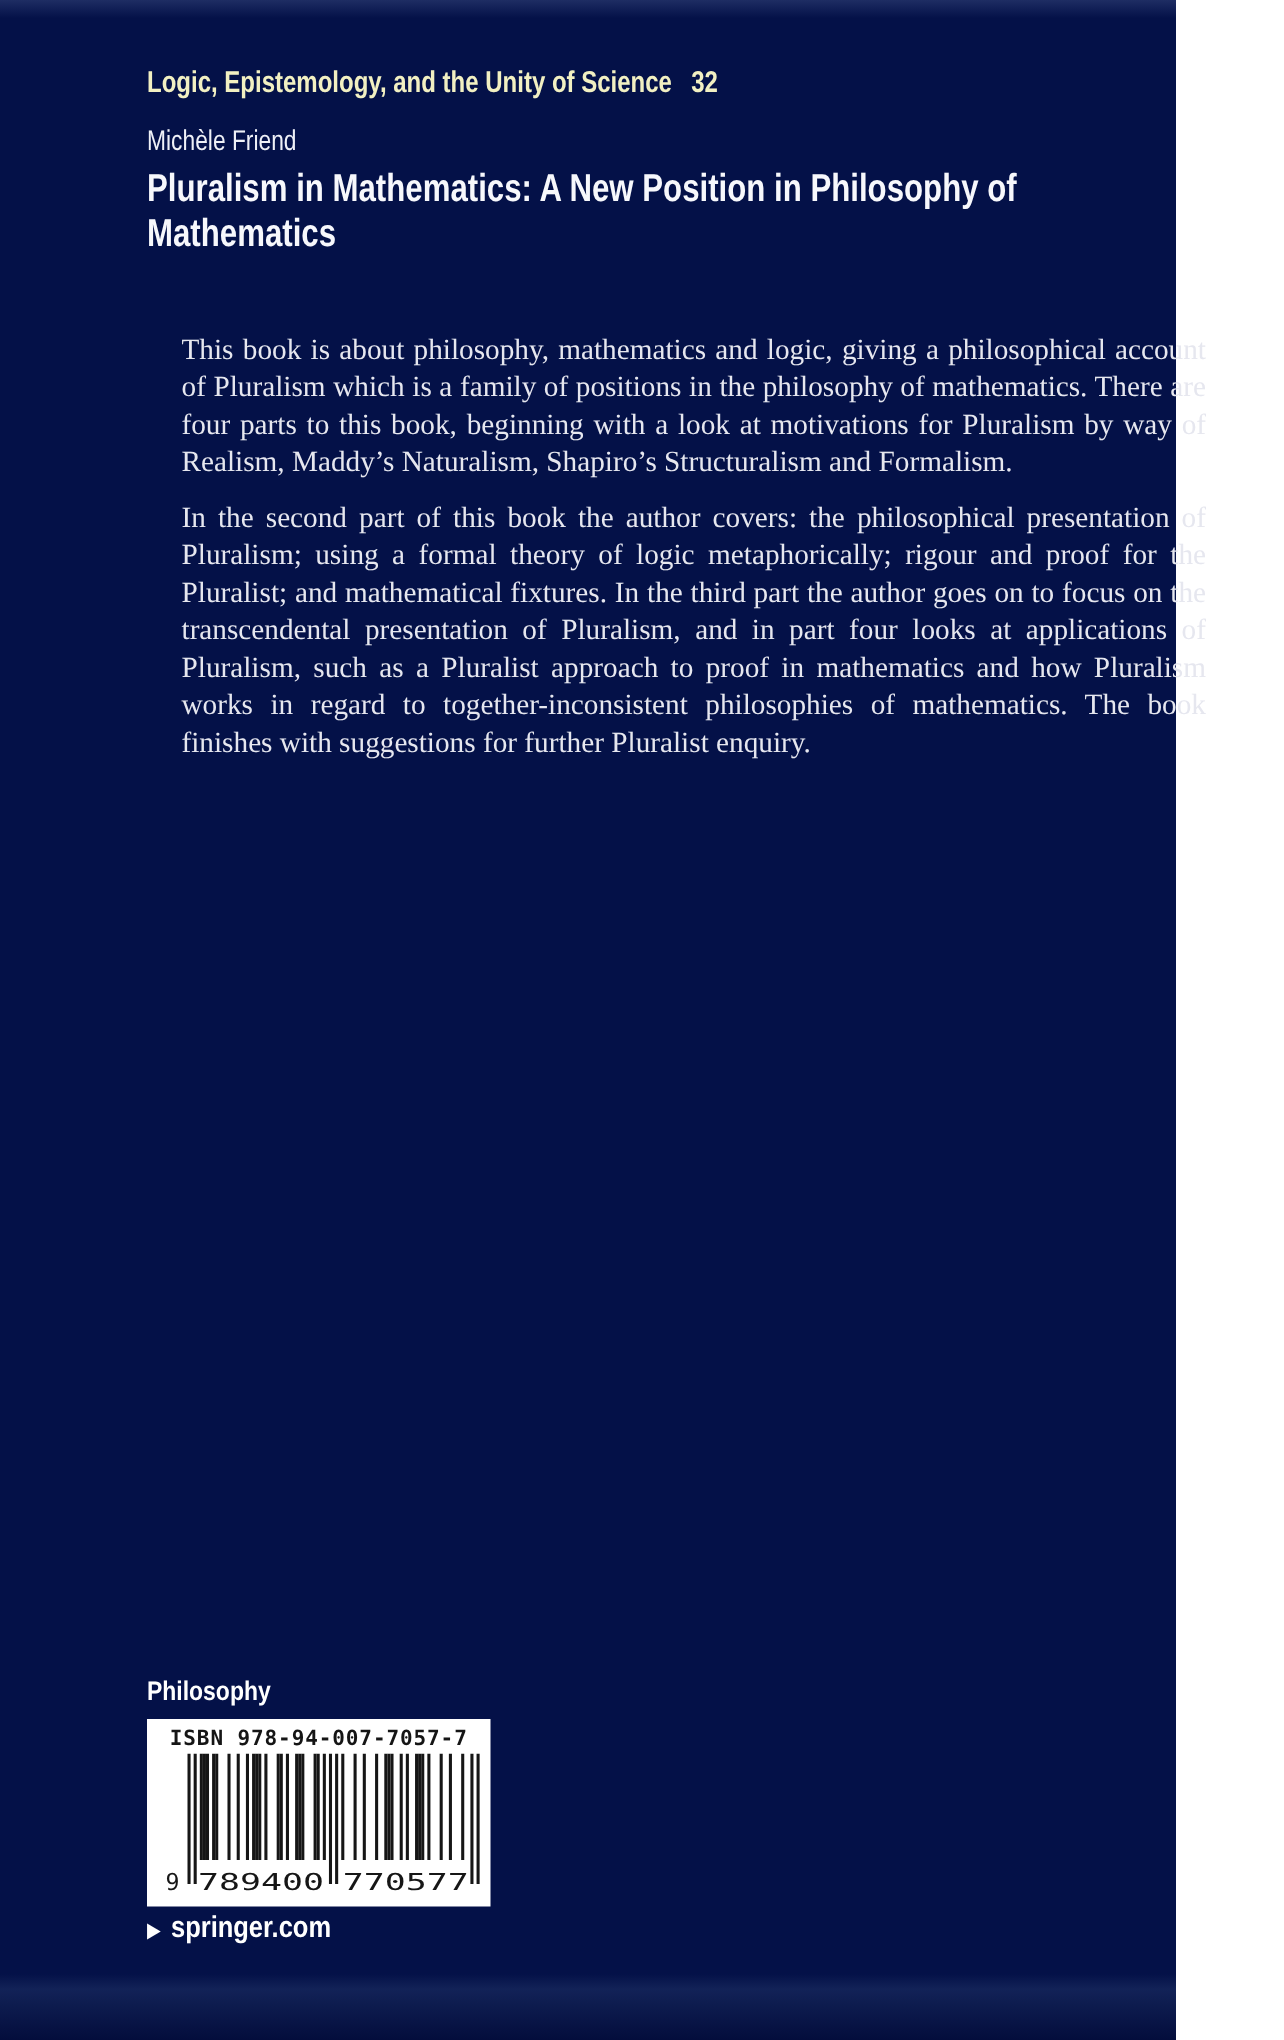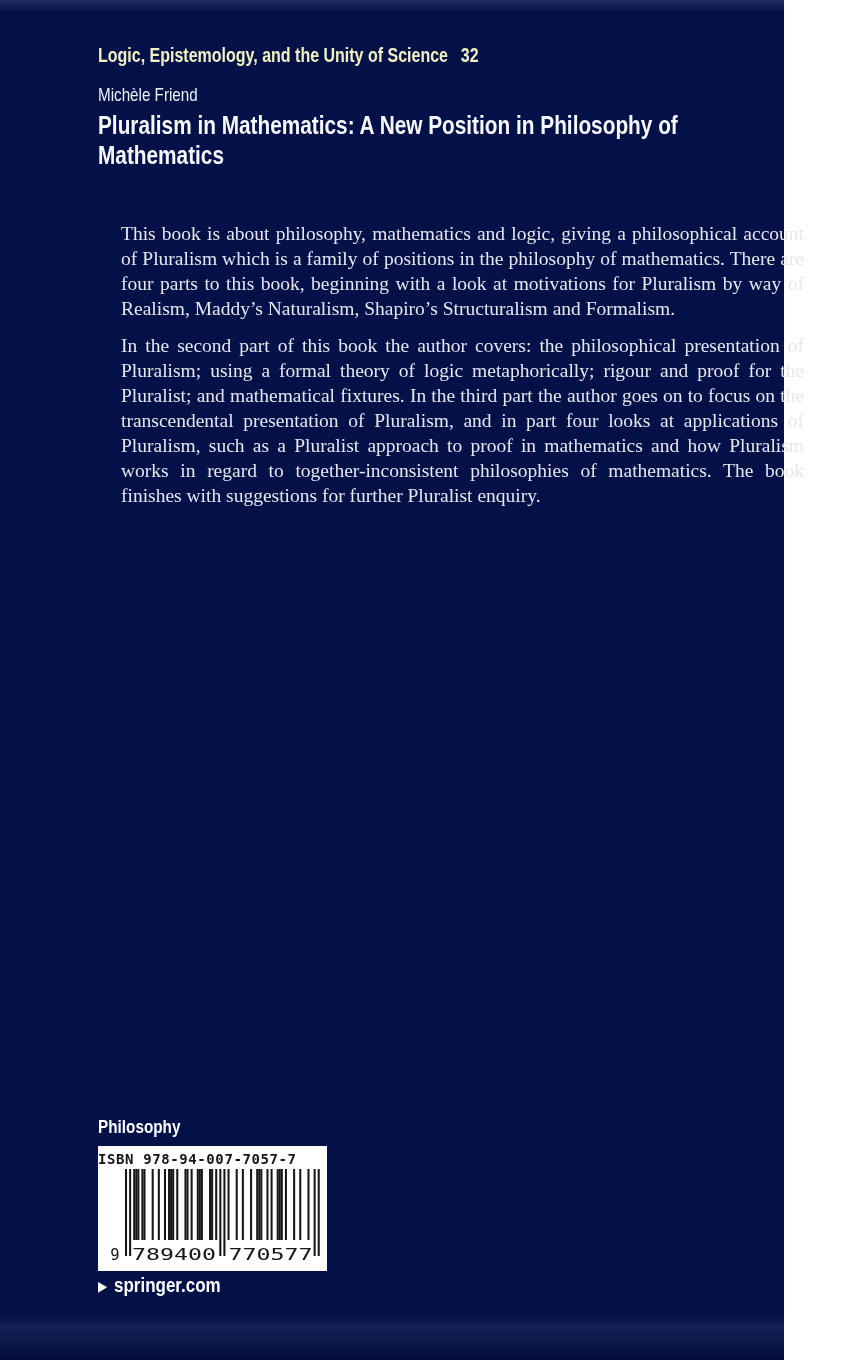--- a/index.html
+++ b/index.html
@@ -66,20 +66,21 @@
     width: 229px; height: 125px;
     background: #ffffff;
     box-sizing: border-box;
     padding-top: 5px;
   }
   .isbn-label {
     font-family: "DejaVu Sans Mono", monospace;
     font-size: 14px; font-weight: bold;
     letter-spacing: 0.6px;
     color: #151515;
+    text-align: center;
     white-space: nowrap;
   }
   .ean-svg { display: block; margin: 2px 0 0 11px; }
   .publisher {
     position: absolute; left: 98px; top: 1274px;
     display: flex; align-items: center;
     color: #ffffff;
     transform: scaleX(0.85); transform-origin: 0 0;
     white-space: nowrap;
   }

